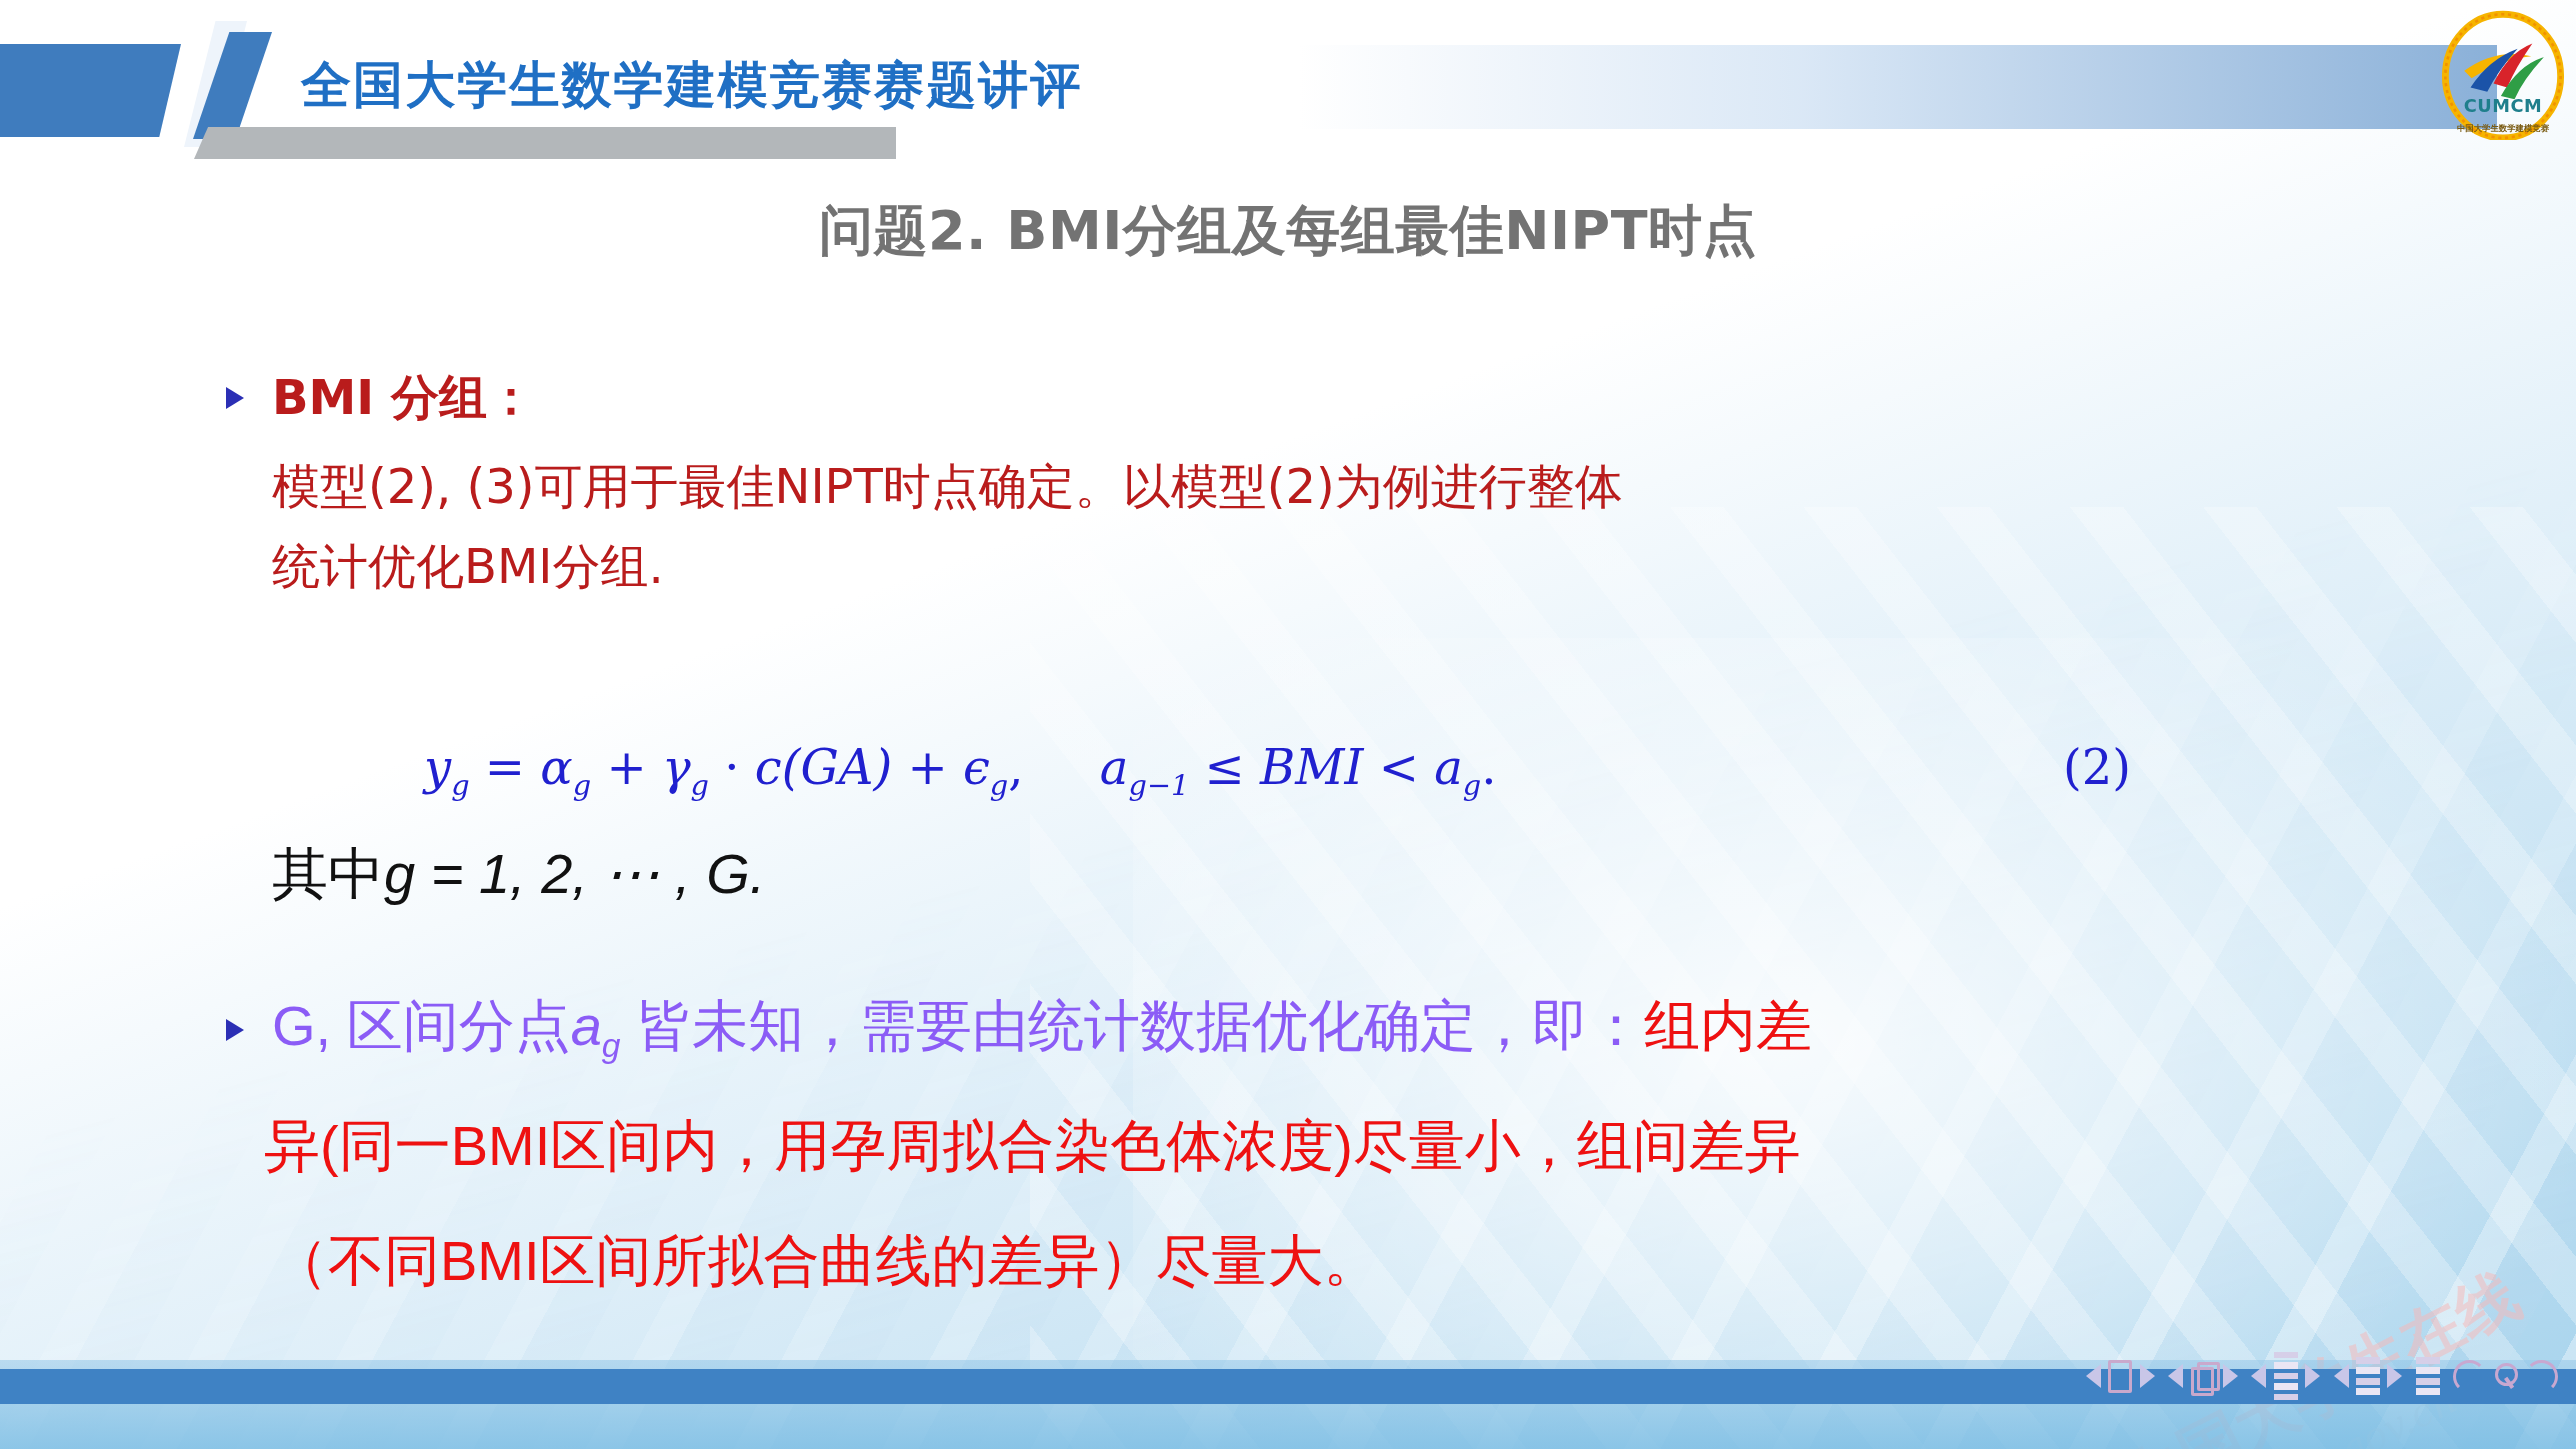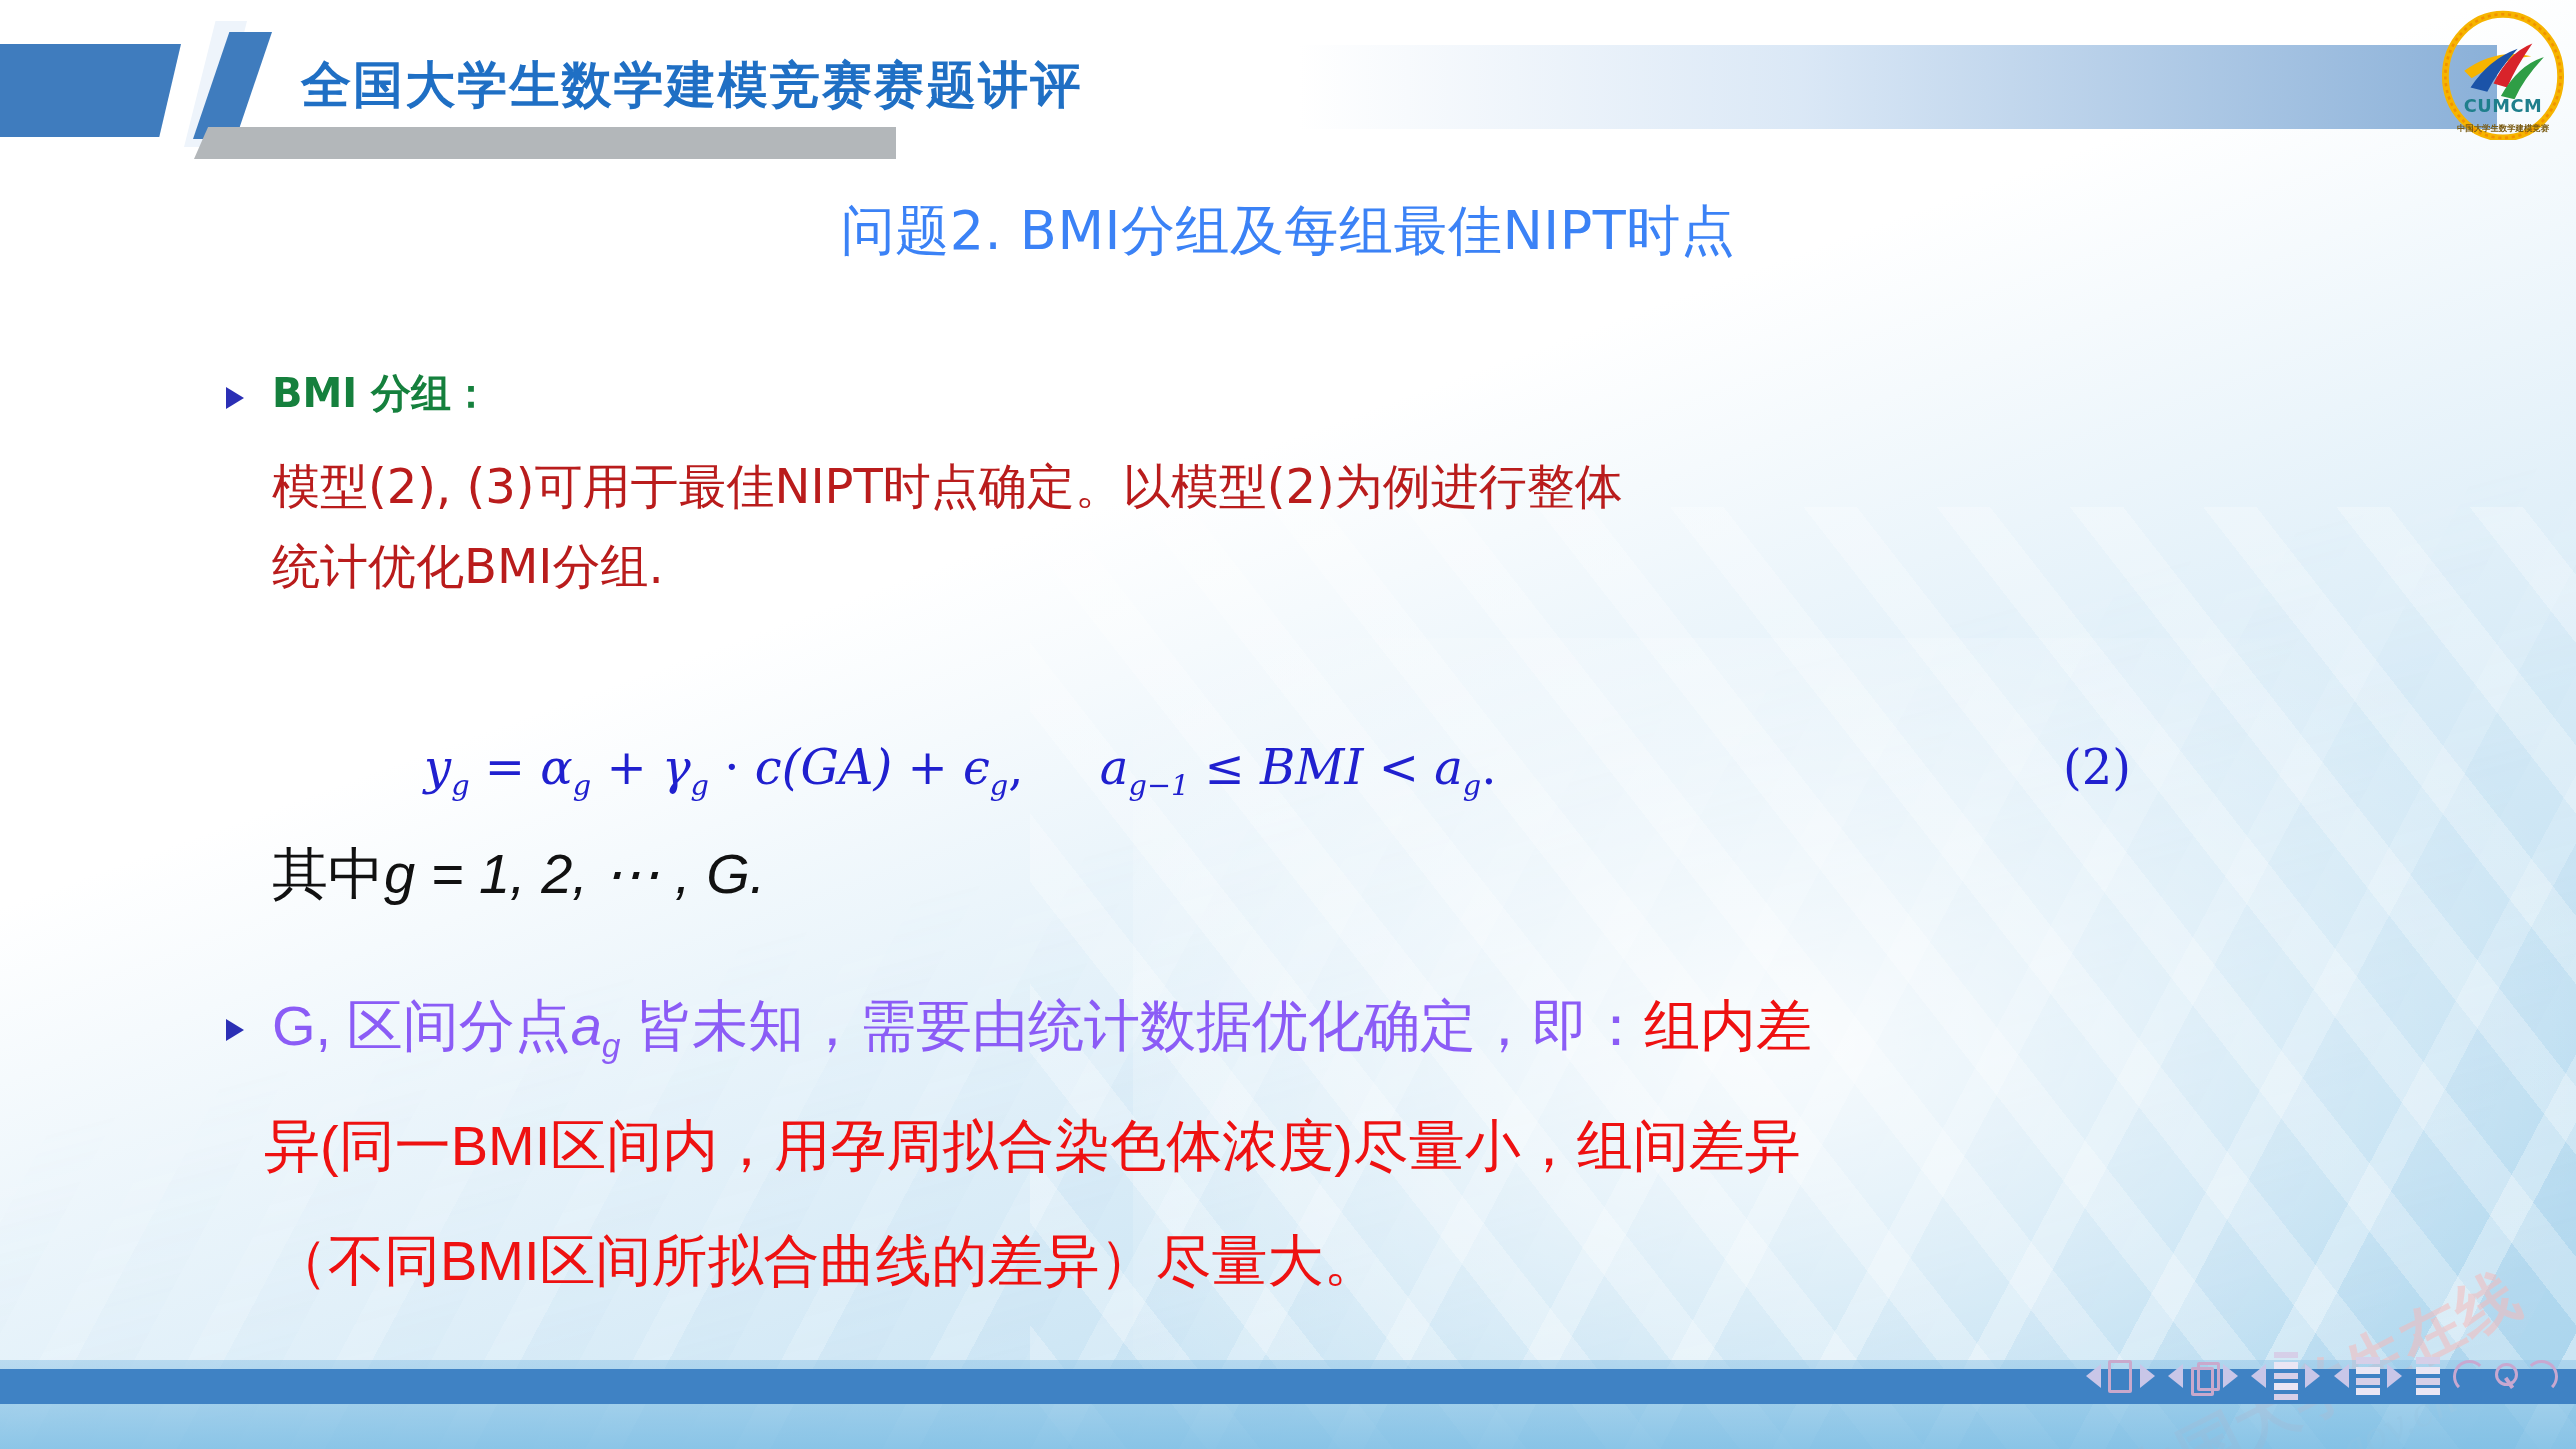--- a/index.html
+++ b/index.html
@@ -82,35 +82,35 @@
     letter-spacing:2.1px;white-space:nowrap;
     font-family:"DejaVu Sans","Liberation Sans",sans-serif;
   }
 
   
   .logo{position:absolute;right:9.4px;top:9.4px;width:128px;height:131px;}
 
   
   .slide-title{
     position:absolute;left:0;right:0;top:195px;text-align:center;
-    font-size:54px;font-weight:normal;color:#3b82f6;
+    font-size:54px;font-weight:bold;color:#737373;
     letter-spacing:0.5px;white-space:nowrap;
     font-family:"DejaVu Sans","Liberation Sans",sans-serif;
   }
 
   
   .body{position:absolute;left:0;top:361px;width:2576px;}
   .bullet{
     position:absolute;left:226px;top:21px;width:0;height:0;
     border-left:18px solid #2b2fb5;
     border-top:11.5px solid transparent;
     border-bottom:11.5px solid transparent;
   }
   .lvl1{
-    font-size:40px;font-weight:bold;color:#15803d;
+    font-size:48px;font-weight:bold;color:#b91c1c;
     font-family:"DejaVu Sans","Liberation Sans",sans-serif;
   }
   .para{
     font-size:48px;color:#b91c1c;line-height:1.22;
     font-family:"DejaVu Sans","Liberation Sans",sans-serif;
   }
   .para.cjk{letter-spacing:0px;}
 
   .ln{position:absolute;white-space:nowrap;}
 

